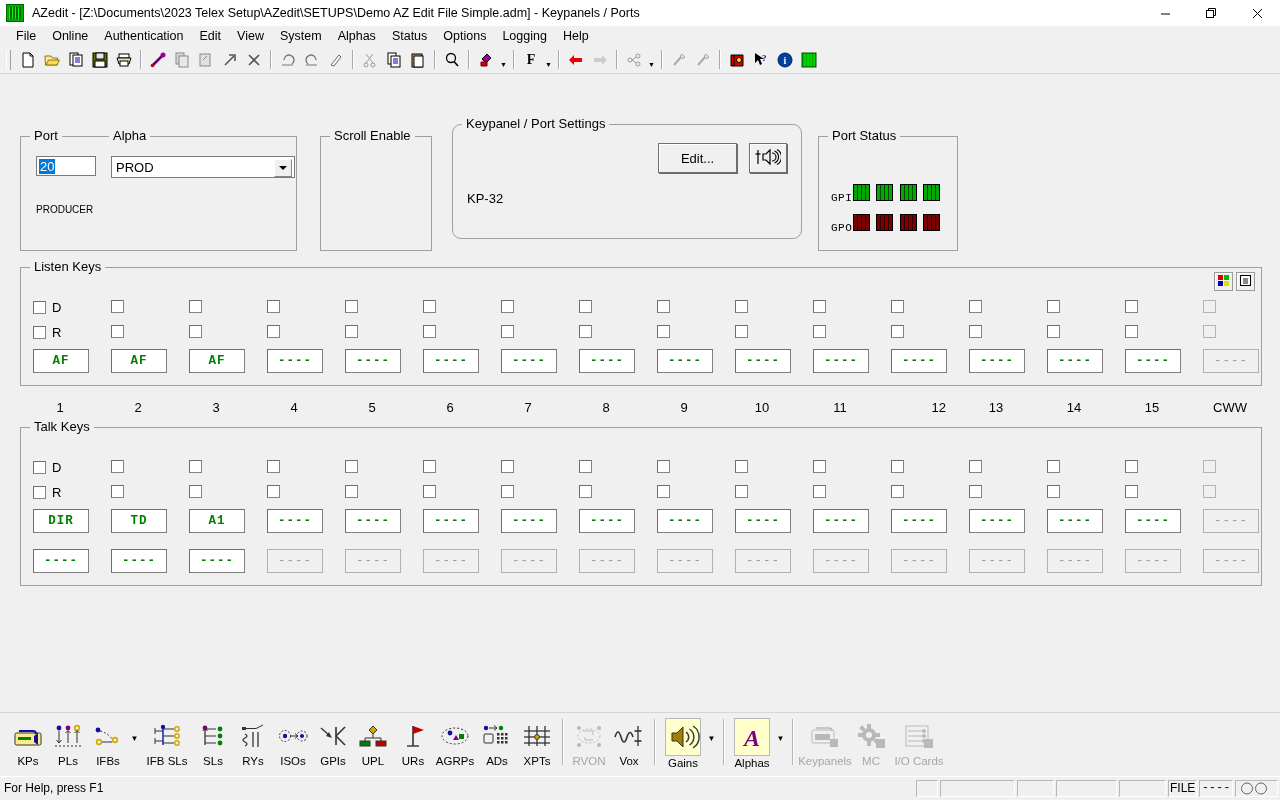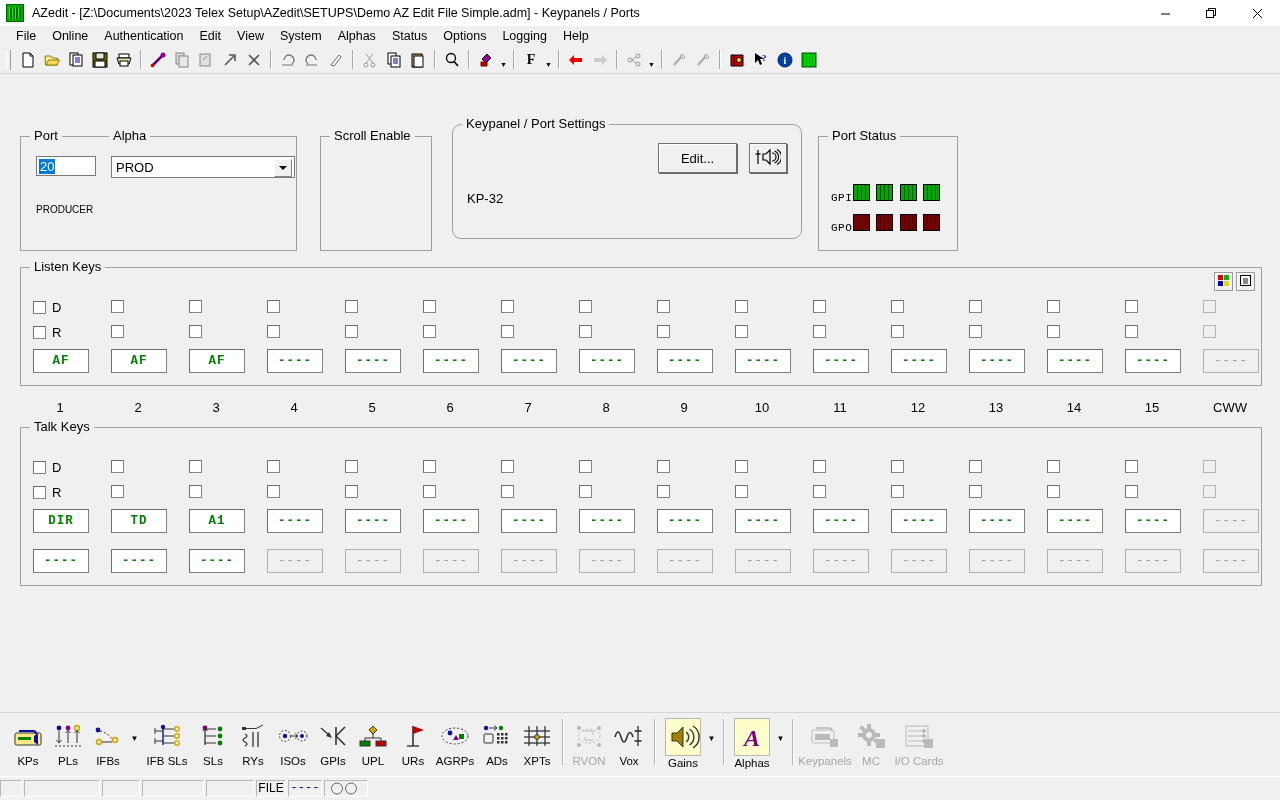--- a/index.html
+++ b/index.html
@@ -568,21 +568,21 @@
     <div class="knum" style="left: 110px; top: 0px;">2</div>
     <div class="knum" style="left: 188px; top: 0px;">3</div>
     <div class="knum" style="left: 266px; top: 0px;">4</div>
     <div class="knum" style="left: 344px; top: 0px;">5</div>
     <div class="knum" style="left: 422px; top: 0px;">6</div>
     <div class="knum" style="left: 500px; top: 0px;">7</div>
     <div class="knum" style="left: 578px; top: 0px;">8</div>
     <div class="knum" style="left: 656px; top: 0px;">9</div>
     <div class="knum" style="left: 734px; top: 0px;">10</div>
     <div class="knum" style="left: 812px; top: 0px;">11</div>
-    <div class="knum" style="left: 890px; top: 0px;">12</div>
+    <div class="knum" style="left: 890px; top: 0px; text-align: right;">12</div>
     <div class="knum" style="left: 968px; top: 0px;">13</div>
     <div class="knum" style="left: 1046px; top: 0px;">14</div>
     <div class="knum" style="left: 1124px; top: 0px;">15</div>
     <div class="knum" style="left: 1202px; top: 0px;">CWW</div>
   </div>
 
 <div class="gb" style="left:20px;top:427px;width:1240px;height:157px;">
   <div class="cap">Talk Keys</div>
   <div id="talk-d-row">
       <div style="position: absolute; left: 12px; top: 32px; display: flex; align-items: center;">
@@ -1007,20 +1007,21 @@
             <circle cx="22" cy="20" r="2"></circle>
           </g>
           <rect x="22" y="18" width="9" height="9" fill="#b9b9b9"></rect>
         </svg>
       </div>
       <div class="lbl">I/O Cards</div>
     </div>
   </div>
 
 <div class="statusbar">
+  <div style="padding-left:4px;width:930px;">For Help, press F1</div>
   <div class="sp" style="width:22px;"></div>
   <div class="sp" style="width:76px;"></div>
   <div class="sp" style="width:38px;"></div>
   <div class="sp" style="width:62px;"></div>
   <div class="sp" style="width:48px;"></div>
   <div class="sp" style="width:30px;">FILE</div>
   <div class="sp mono" style="width:34px;color:#00008b;">----</div>
   <div class="sp" style="width:44px;gap:2px;">
     <svg width="34" height="13">
         <circle cx="8" cy="6.5" r="5.5" fill="none" stroke="#666"></circle>

